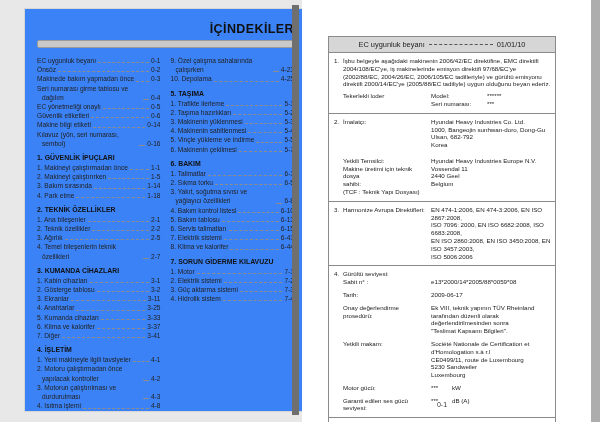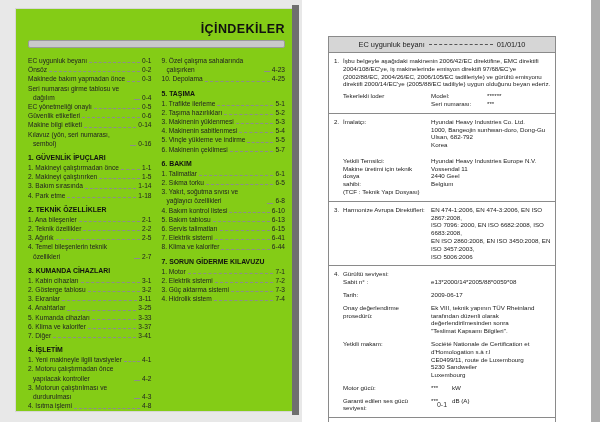--- a/index.html
+++ b/index.html
@@ -1,21 +1,21 @@
 <!DOCTYPE html>
 <html><head>
 <meta charset="utf-8">
 <style>
   * { margin:0; padding:0; box-sizing:border-box; }
   html,body { width:600px; height:422px; }
   body { background:#e8e8e8; font-family:"Liberation Sans", sans-serif; position:relative; overflow:hidden; color:#222; }
   .stage { position:absolute; inset:0; }
 
   
-  .left-page { position:absolute; left:15px; top:8px; width:283px; height:404px; background:#84cc16;
+  .left-page { position:absolute; left:24px; top:8px; width:283px; height:404px; background:#3b82f6;
                border:1px solid #d6d6d6; padding:13px 12px 4px 12px; overflow:hidden; }
   .spine-shadow { position:absolute; left:292px; top:5px; width:7px; height:410px; background:#6f6f6f; }
   .toc-title { text-align:right; font-weight:bold; font-size:12.5px; letter-spacing:.4px; color:#111; }
   .toc-bar { margin-top:4px; height:8px; background:#c9c9c9; border:1px solid #9b9b9b; border-radius:2px; }
   .toc-cols { display:flex; gap:10px; margin-top:8px; }
   .toc-col { flex:1; min-width:0; }
   .toc-heading { font-weight:bold; font-size:6.9px; line-height:9px; margin-top:5px; margin-bottom:1px; color:#111; }
   .toc-item { display:flex; align-items:flex-end; font-size:6.6px; line-height:9.2px; }
   .toc-item .lbl { padding-left:5px; text-indent:-5px; }
   .toc-item .leader { flex:1; min-width:6px; border-bottom:1px dashed #8d8d8d; margin:0 2px 2px 2px; }

